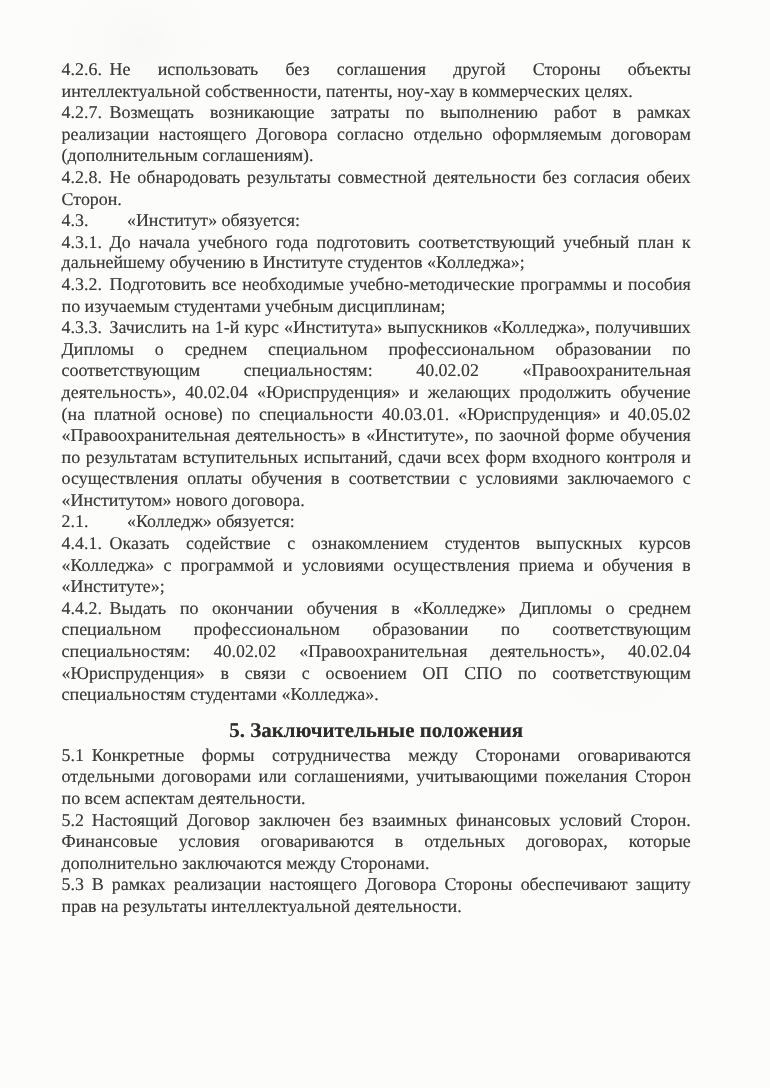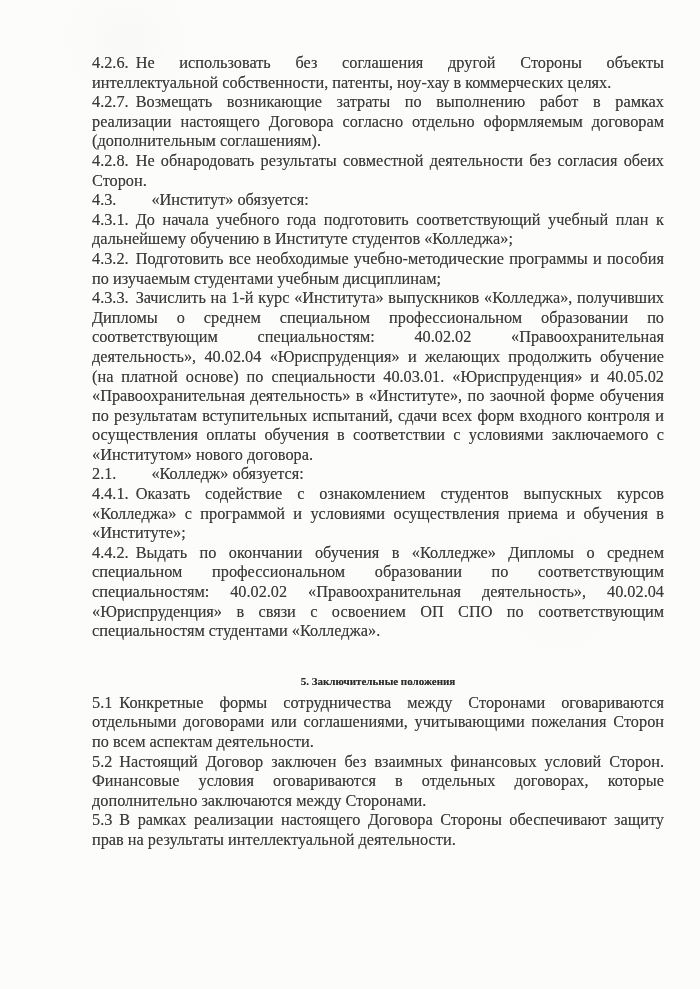--- a/index.html
+++ b/index.html
@@ -11,21 +11,21 @@
     height: 989px;
     overflow: hidden;
     background: #fcfcfa;
     font-family: "Liberation Serif", "DejaVu Serif", serif;
     color: #3b3b3b;
   }
   .page {
     box-sizing: border-box;
     width: 700px;
     height: 989px;
-    padding: 53px 40px 40px 92px;
+    padding: 53px 40px 40px 56px;
     background:
       radial-gradient(circle at 18% 4%, rgba(0,0,0,0.015), transparent 6%),
       radial-gradient(circle at 80% 60%, rgba(0,0,0,0.012), transparent 8%),
       #fcfcfa;
   }
   .textblock {
     width: 572px;
   }
   p.para {
     margin: 0;
@@ -36,22 +36,22 @@
     text-shadow: 0 0 0.5px rgba(55,55,55,0.55);
   }
   .num {
     margin-right: 7px;
     white-space: nowrap;
   }
   .num.wide {
     margin-right: 35px;
   }
   h2.heading {
-    margin: 30px 0 2px 0;
-    font-size: 11px;
+    margin: 14px 0 2px 0;
+    font-size: 19px;
     line-height: 20px;
     font-weight: bold;
     text-align: center;
     color: #2e2e2e;
     text-shadow: 0 0 0.5px rgba(40,40,40,0.6);
   }
 </style>
 </head>
 <body>
 

